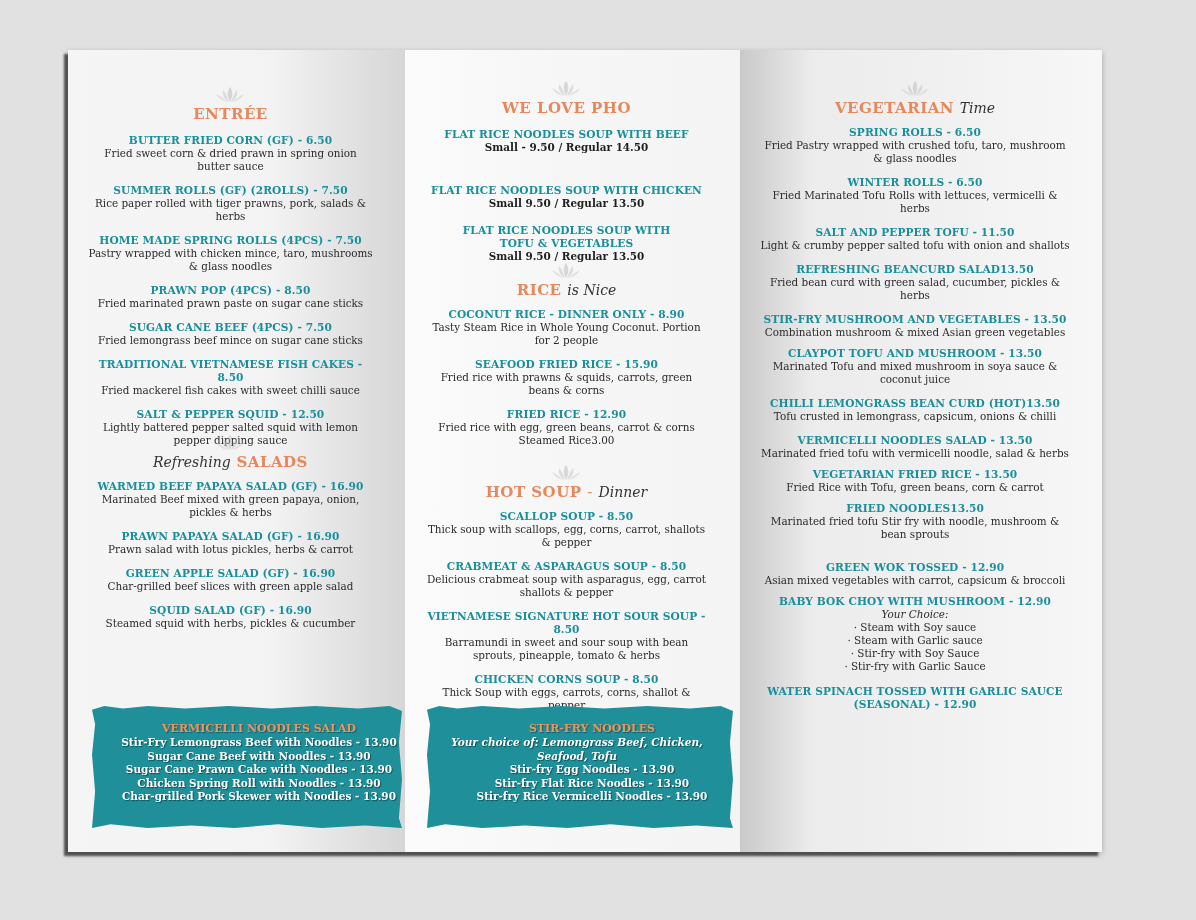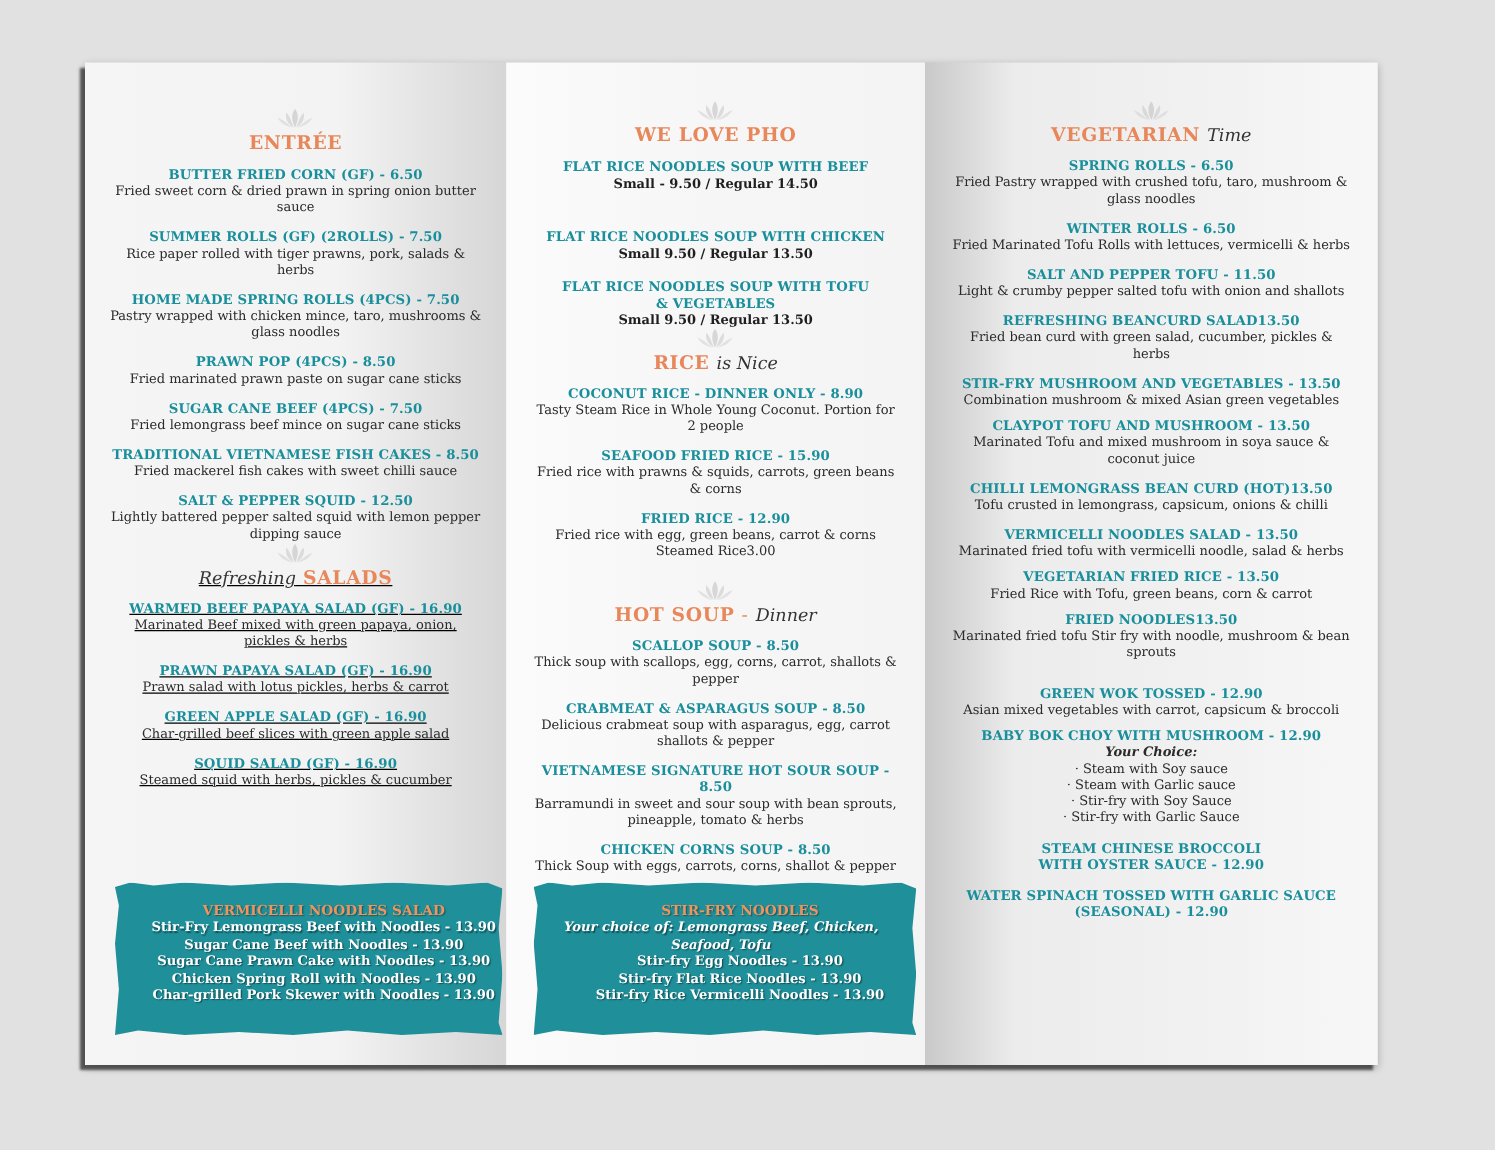--- a/index.html
+++ b/index.html
@@ -68,21 +68,21 @@
     color: #2a2a2a;
     line-height: 13px;
   }
   .item-price {
     font-family: "DejaVu Serif", serif;
     font-weight: bold;
     font-size: 10.4px;
     color: #1f1f1f;
     line-height: 13px;
   }
-  .choice-label { font-weight: bold; font-style: italic; font-size: 10.4px; color: #2a2a2a; line-height: 13px; }
+  .choice-label { font-weight: normal; font-style: italic; font-size: 10.4px; color: #2a2a2a; line-height: 13px; }
   .choice-opt { font-size: 10.4px; color: #2a2a2a; line-height: 13px; }
 
   .teal-box {
     position: absolute;
     background: #1f8f99;
     text-align: center;
     box-sizing: border-box;
     padding: 16px 0 0 24px;
     clip-path: polygon(0% 3%, 4% 0%, 10% 2%, 18% 0%, 30% 2%, 44% 0%, 58% 2%, 72% 0%, 86% 2%, 96% 0%, 100% 4%, 99% 30%, 100% 60%, 99% 92%, 100% 100%, 88% 98%, 74% 100%, 60% 97%, 46% 100%, 32% 98%, 18% 100%, 6% 97%, 0% 100%, 1% 70%, 0% 40%, 1% 15%);
   }
@@ -98,21 +98,21 @@
     font-family: "DejaVu Serif", serif;
     font-weight: bold;
     font-size: 10.5px;
     color: #ffffff;
     line-height: 13.5px;
     text-shadow: 1px 1px 1px rgba(0,0,0,0.45);
     white-space: nowrap;
   }
   .teal-line.italic { font-style: italic; white-space: normal; }
 
-  .sec { position: absolute; left: 0; right: 0; }
+  .sec { position: absolute; left: 0; right: 12px; }
 </style>
 </head>
 <body>
 
 <svg width="0" height="0" style="position:absolute">
   <defs>
     <symbol id="lotus" viewBox="0 0 34 18">
       <path d="M17 1 C14 5 14 10 17 16 C20 10 20 5 17 1 Z" fill="#b9b9b9"></path>
       <path d="M10 4 C9 9 11 13 16 16 C14 11 13 7 10 4 Z" fill="#c4c4c4"></path>
       <path d="M24 4 C25 9 23 13 18 16 C20 11 21 7 24 4 Z" fill="#c4c4c4"></path>
@@ -154,21 +154,21 @@
       <div class="item">
           <div class="item-title">TRADITIONAL VIETNAMESE FISH CAKES - 8.50</div>
           <div class="item-desc">Fried mackerel fish cakes with sweet chilli sauce</div>
         </div>
       <div class="item">
           <div class="item-title">SALT &amp; PEPPER SQUID - 12.50</div>
           <div class="item-desc">Lightly battered pepper salted squid with lemon pepper dipping sauce</div>
         </div>
     </div>
 
-    <div class="sec" style="top:384px;text-decoration:underline;">
+    <div class="sec" style="top:384px;">
       <svg class="lotus">
           <use href="#lotus"></use>
         </svg>
       <h2 class="heading"><span class="script">Refreshing</span> <span>SALADS</span></h2>
       <div style="height:8px"></div>
       <div class="item">
           <div class="item-title">WARMED BEEF PAPAYA SALAD (GF) - 16.90</div>
           <div class="item-desc">Marinated Beef mixed with green papaya, onion, pickles &amp; herbs</div>
         </div>
       <div class="item">
@@ -322,22 +322,19 @@
           <div class="item-desc">Asian mixed vegetables with carrot, capsicum &amp; broccoli</div>
         </div>
       <div class="item">
         <div class="item-title">BABY BOK CHOY WITH MUSHROOM - 12.90</div>
         <div class="choice-label">Your Choice:</div>
         <div class="choice-opt">· Steam with Soy sauce</div>
         <div class="choice-opt">· Steam with Garlic sauce</div>
         <div class="choice-opt">· Stir-fry with Soy Sauce</div>
         <div class="choice-opt">· Stir-fry with Garlic Sauce</div>
       </div>
-      <div class="item" style="padding:0 80px;margin-top:12px">
-          <div class="item-title">STEAM CHINESE BROCCOLI WITH OYSTER SAUCE - 12.90</div>
-        </div>
       <div class="item" style="padding:0 10px;margin-top:12px">
           <div class="item-title">WATER SPINACH TOSSED WITH GARLIC SAUCE (SEASONAL) - 12.90</div>
         </div>
     </div>
   </div>
 
 </div>
 
 </body></html>

